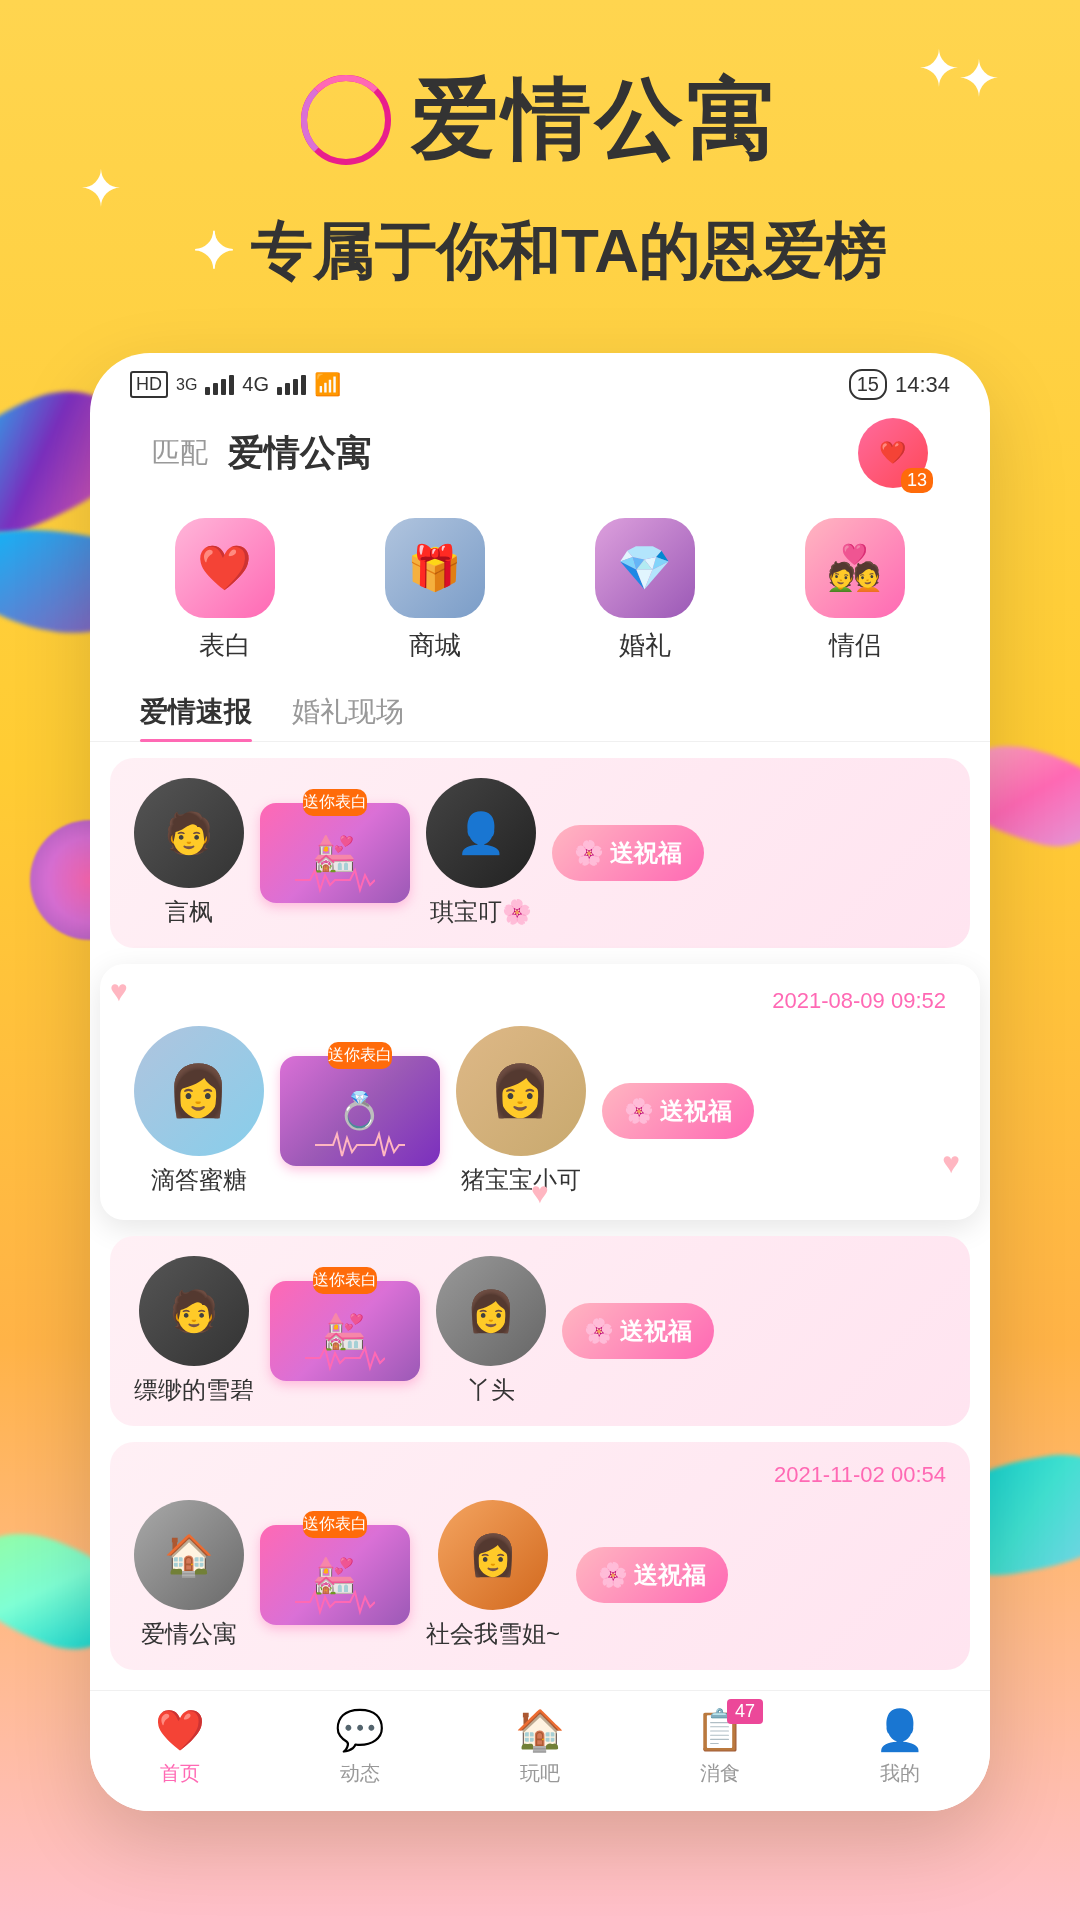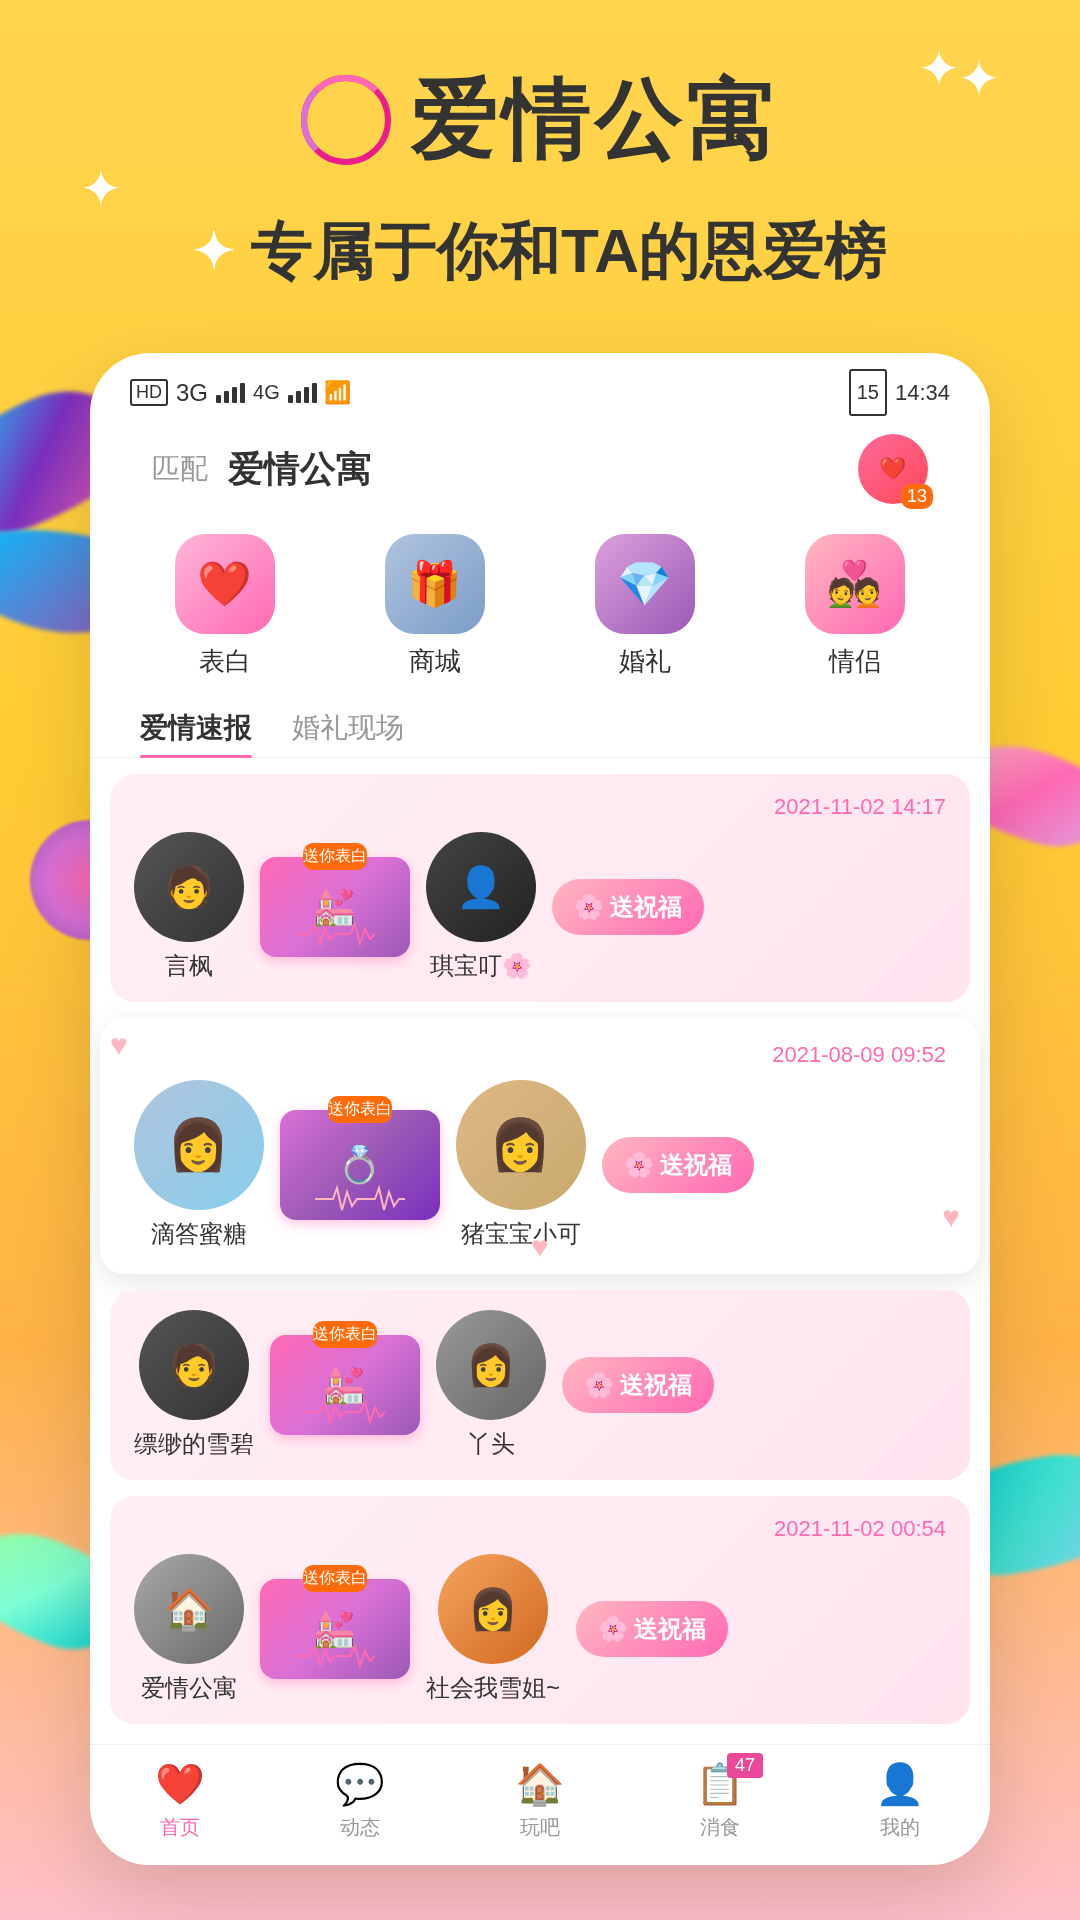--- a/index.html
+++ b/index.html
@@ -401,38 +401,38 @@
     <span class="subtitle-sparkle">✦</span>
     <span>专属于你和TA的恩爱榜</span>
   </div>
 </div>
 
 <div class="phone-mockup">
 
   <div class="status-bar">
     <div class="status-left">
       <span style="border:2px solid #333;padding:1px 4px;font-size:18px;border-radius:3px;">HD</span>
-      <span style="font-size:24px;">3G</span>
+      <span style="font-size:16px;">3G</span>
       <div class="signal-bar">
         <span style="height:8px"></span>
         <span style="height:12px"></span>
         <span style="height:16px"></span>
         <span style="height:20px"></span>
       </div>
       <span style="font-size:20px;">4G</span>
       <div class="signal-bar">
         <span style="height:8px"></span>
         <span style="height:12px"></span>
         <span style="height:16px"></span>
         <span style="height:20px"></span>
       </div>
       <span style="font-size:22px;">📶</span>
     </div>
     <div class="status-right">
-      <span style="font-size:20px; border:2px solid #333; padding:10px 6px; border-radius:3px;">
+      <span style="font-size:20px; border:2px solid #333; padding:2px 6px; border-radius:13px;">
         <span>15</span>
       </span>
       <span>14:34</span>
     </div>
   </div>
 
   <div class="app-header">
     <span class="header-match">匹配</span>
     <span class="header-title">爱情公寓</span>
     <div class="heart-badge">
@@ -461,21 +461,20 @@
   </div>
 
   <div class="tabs">
     <div class="tab active">爱情速报</div>
     <div class="tab">婚礼现场</div>
   </div>
 
   <div class="cards-container">
 
     <div class="couple-card">
-      <div class="card-time">2021-11-02 14:17</div>
       <div class="card-content">
         <div style="display:flex; flex-direction:column; align-items:center;">
           <div class="avatar-wrap">
             <div class="avatar-placeholder dark">🧑</div>
           </div>
           <div class="user-name">言枫</div>
         </div>
         <div class="wedding-stage">
           <div class="wedding-label">送你表白</div>
           💒

